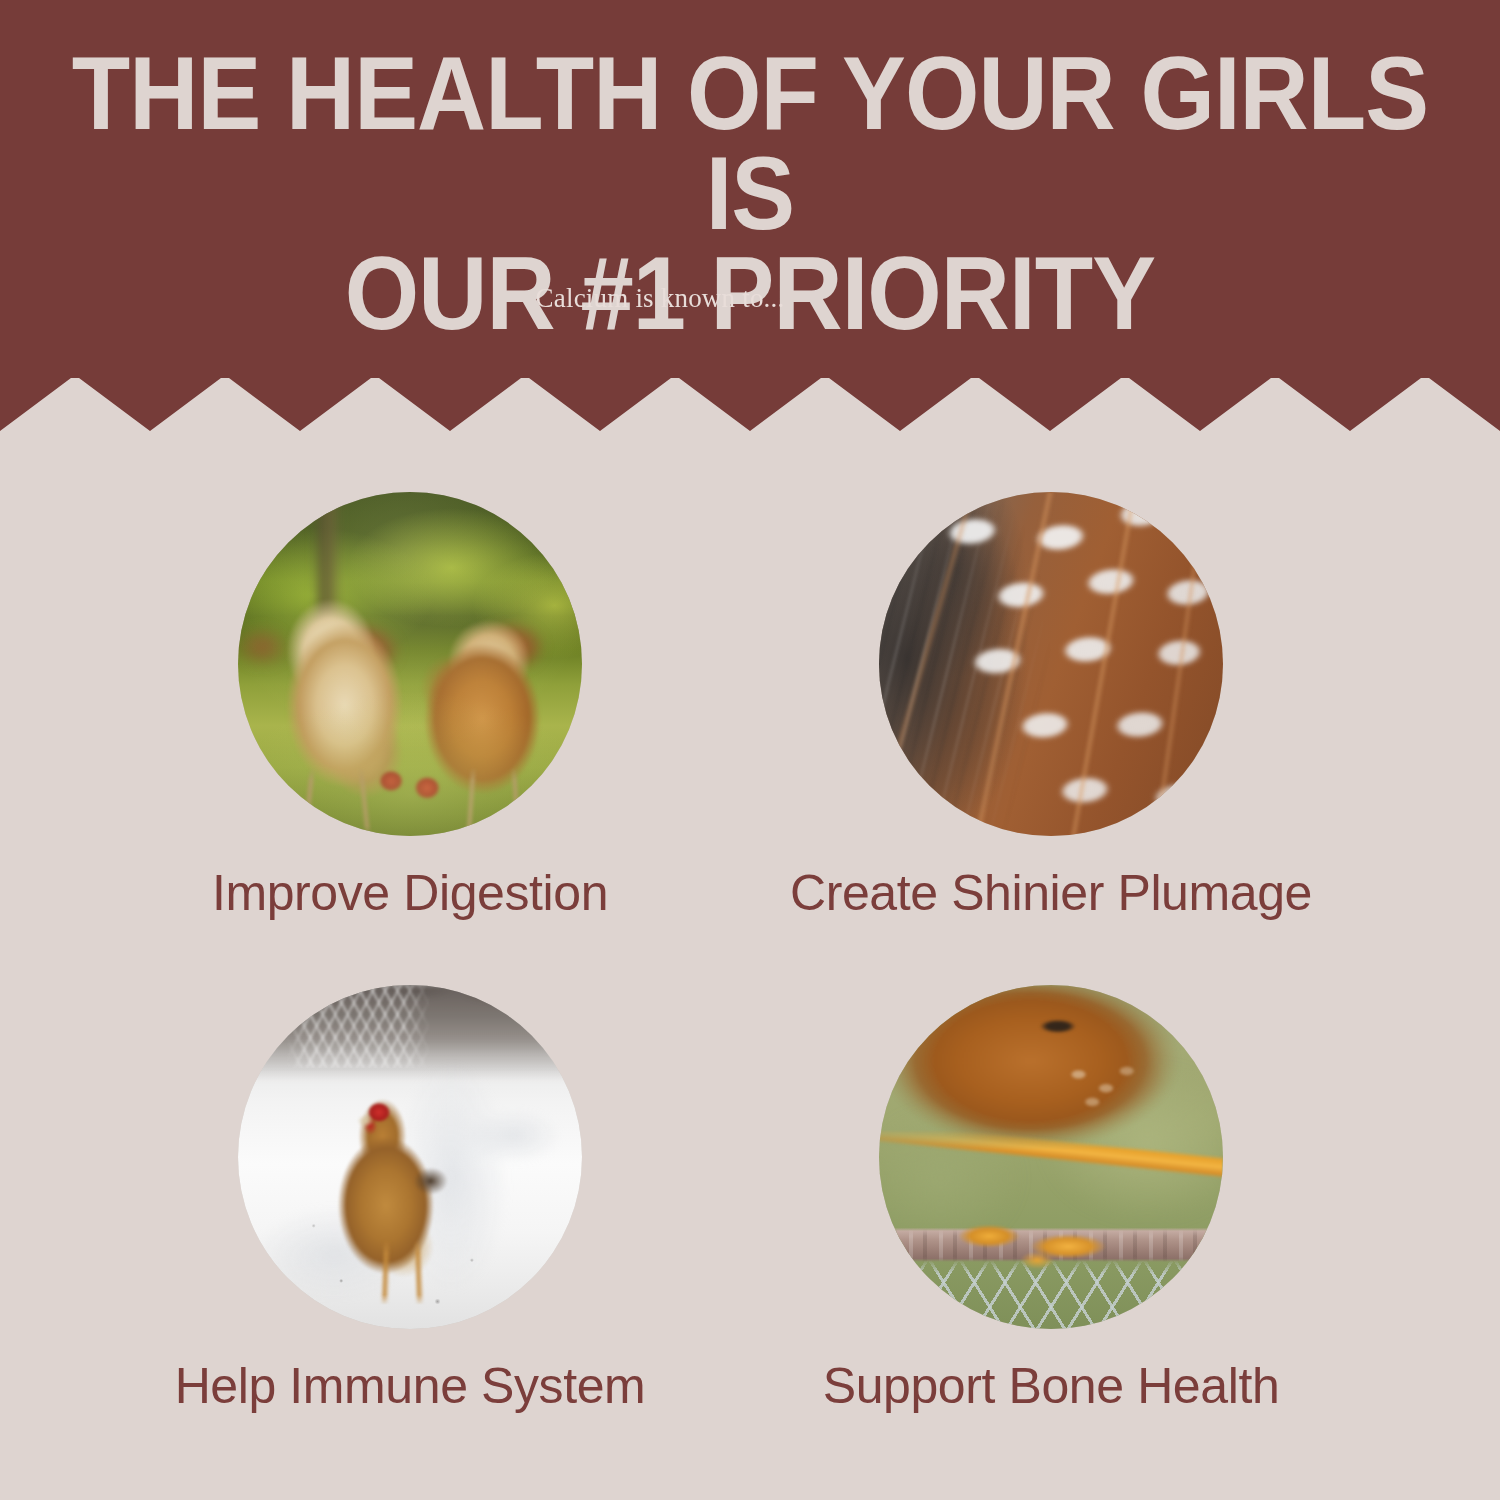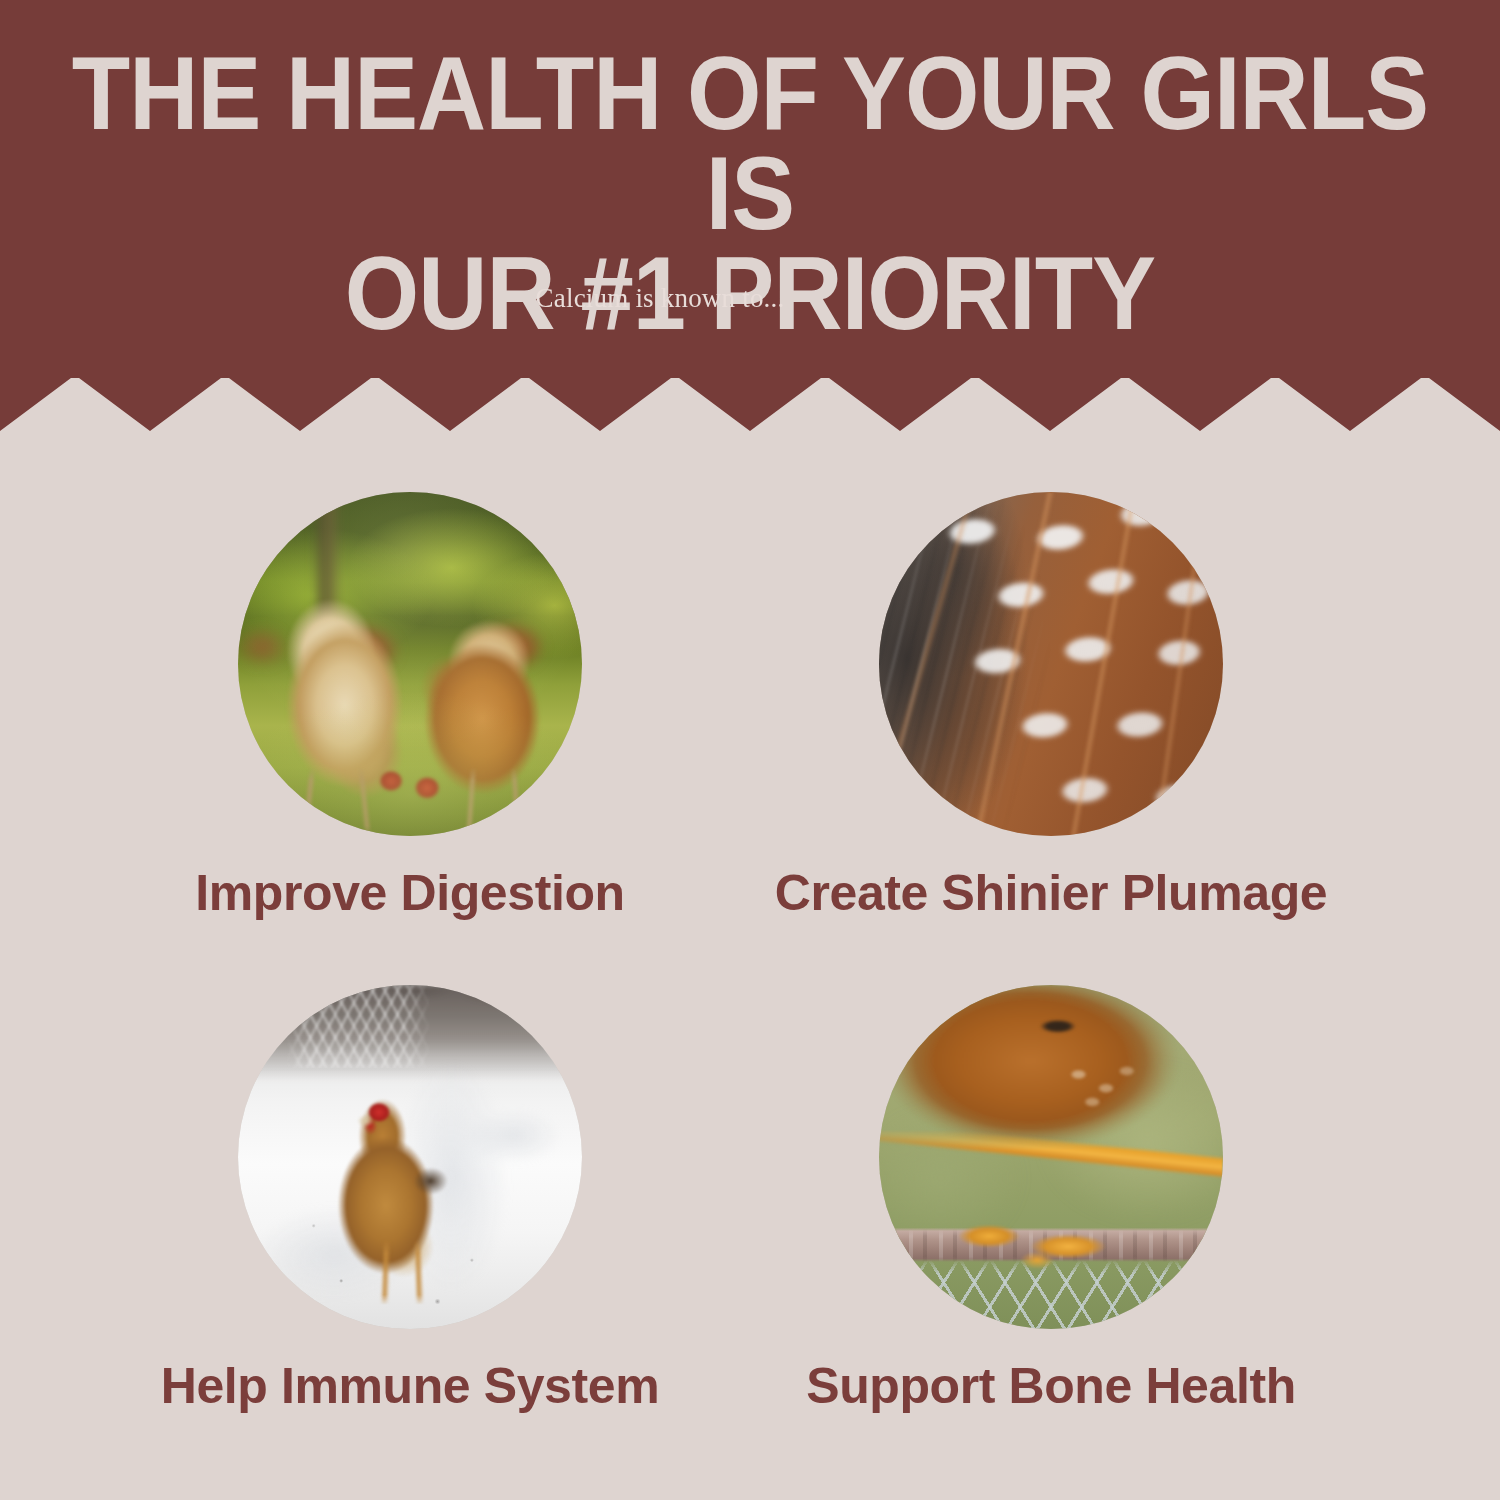--- a/index.html
+++ b/index.html
@@ -115,21 +115,21 @@
   }
   .photo .layer {
     position: absolute;
     inset: 0;
   }
 
   .caption {
     margin-top: 30px;
     color: #7b3e3b;
     font-size: 50px;
-    font-weight: 700;
+    font-weight: 400;
     letter-spacing: -0.4px;
     line-height: 1.1;
   }
 
   
   .p1-bg {
     background:
       radial-gradient(ellipse 50% 28% at 22% 30%, rgba(150,178,46,0.85) 0%, rgba(150,178,46,0) 70%),
       radial-gradient(ellipse 42% 24% at 62% 22%, rgba(176,196,60,0.8) 0%, rgba(176,196,60,0) 72%),
       radial-gradient(ellipse 34% 22% at 92% 33%, rgba(196,208,70,0.7) 0%, rgba(196,208,70,0) 70%),

